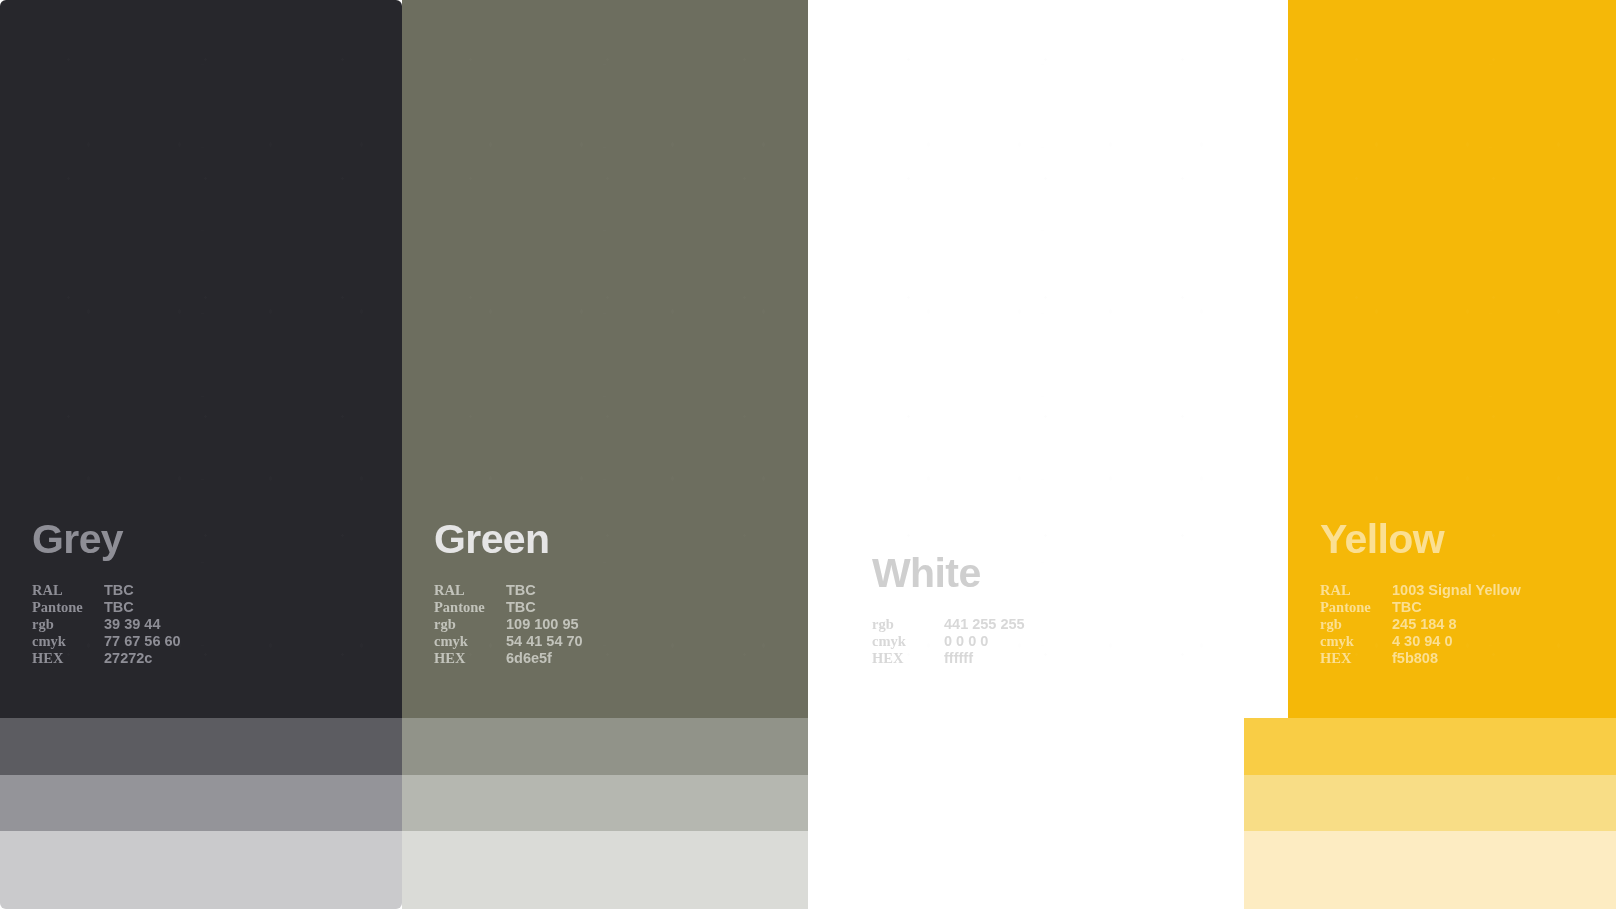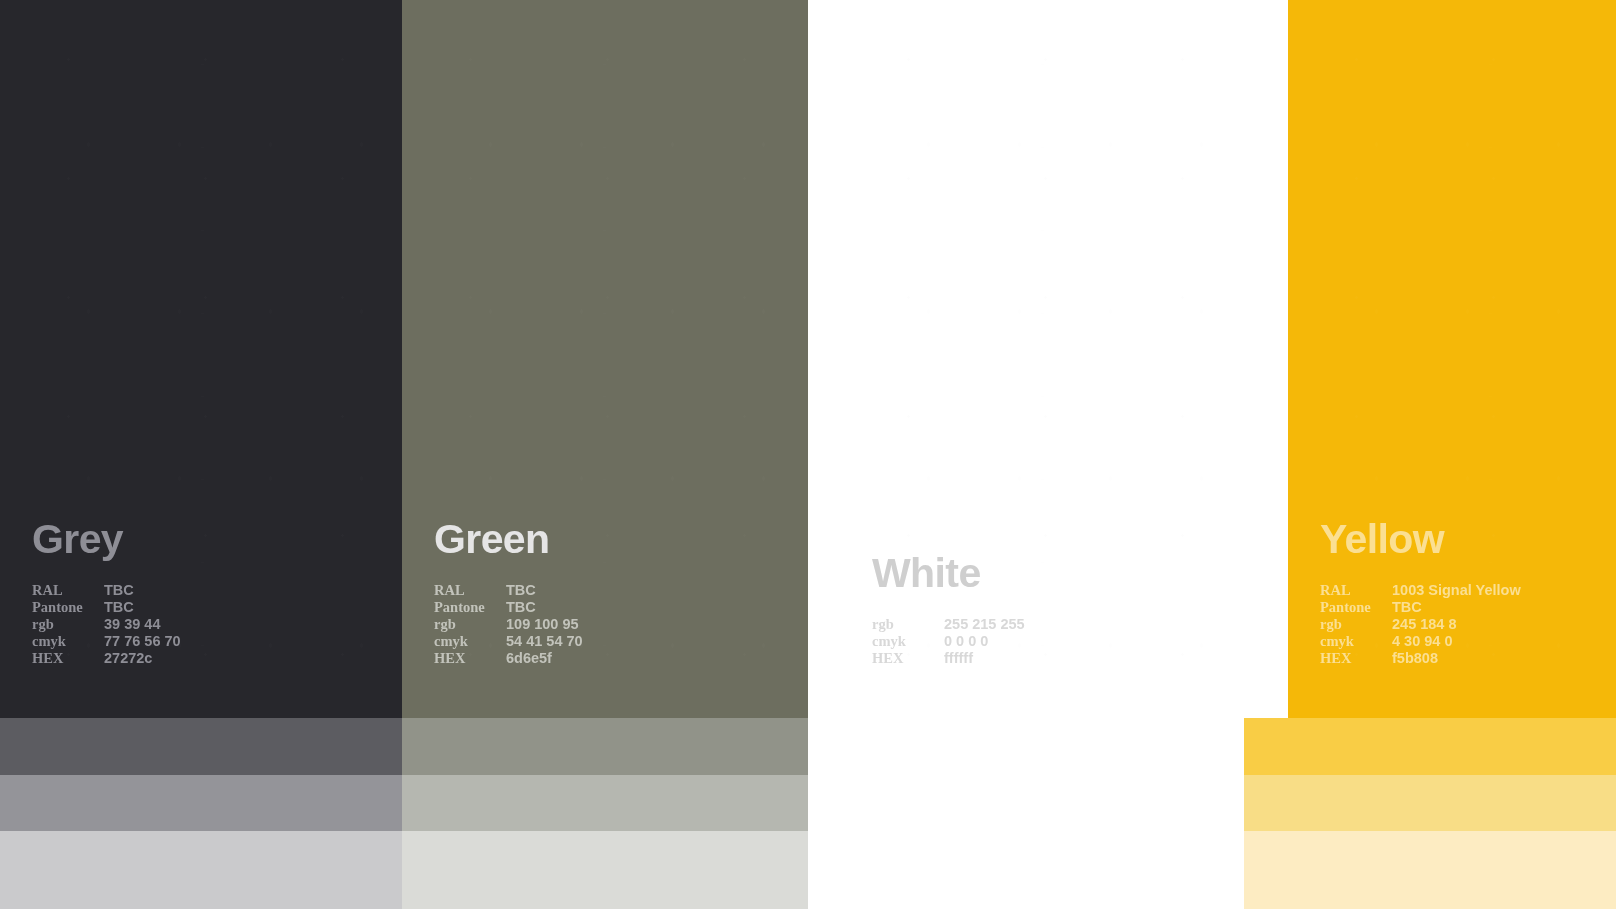--- a/index.html
+++ b/index.html
@@ -77,41 +77,41 @@
   
   .tint-band { width:100%; }
   .tint-1 { flex:0 0 57px; }
   .tint-2 { flex:0 0 56px; }
   .tint-3 { flex:0 0 78px; }
 </style>
 </head>
 <body>
 
 <div id="palette">
-    <div class="swatch-column col-grey" style="width: 402px; flex: 0 0 402px;">
+    <div class="swatch-column col-grey" style="width: 402px; flex: 0 0 402px; border-radius: 6px;">
       <div class="swatch-main" style="background: rgb(39, 39, 44);">
         <div class="grain"></div>
         <div class="swatch-title" style="color: rgb(142, 142, 150);">Grey</div>
         <table class="spec-table" style="color: rgb(142, 142, 150);">
           <tbody>
             <tr>
               <td class="spec-key">RAL</td>
               <td class="spec-val">TBC</td>
             </tr>
             <tr>
               <td class="spec-key">Pantone</td>
               <td class="spec-val">TBC</td>
             </tr>
             <tr>
               <td class="spec-key">rgb</td>
               <td class="spec-val">39 39 44</td>
             </tr>
             <tr>
               <td class="spec-key">cmyk</td>
-              <td class="spec-val">77 76 56 70</td>
+              <td class="spec-val">77 67 56 60</td>
             </tr>
             <tr>
               <td class="spec-key">HEX</td>
               <td class="spec-val">27272c</td>
             </tr>
           </tbody>
         </table>
       </div>
       <div class="tint-band tint-1" style="background: rgb(92, 92, 97);"></div>
       <div class="tint-band tint-2" style="background: rgb(148, 148, 153);"></div>
@@ -151,21 +151,21 @@
       <div class="tint-band tint-3" style="background: rgb(218, 219, 215);"></div>
     </div>
     <div class="swatch-column col-white" style="width: 404px; flex: 0 0 404px; margin-left: 32px;">
       <div class="swatch-main" style="background: rgb(255, 255, 255);">
         <div class="grain"></div>
         <div class="swatch-title" style="color: rgb(207, 207, 207);">White</div>
         <table class="spec-table" style="color: rgb(216, 216, 216);">
           <tbody>
             <tr>
               <td class="spec-key">rgb</td>
-              <td class="spec-val">255 215 255</td>
+              <td class="spec-val">441 255 255</td>
             </tr>
             <tr>
               <td class="spec-key">cmyk</td>
               <td class="spec-val">0 0 0 0</td>
             </tr>
             <tr>
               <td class="spec-key">HEX</td>
               <td class="spec-val">ffffff</td>
             </tr>
           </tbody>

